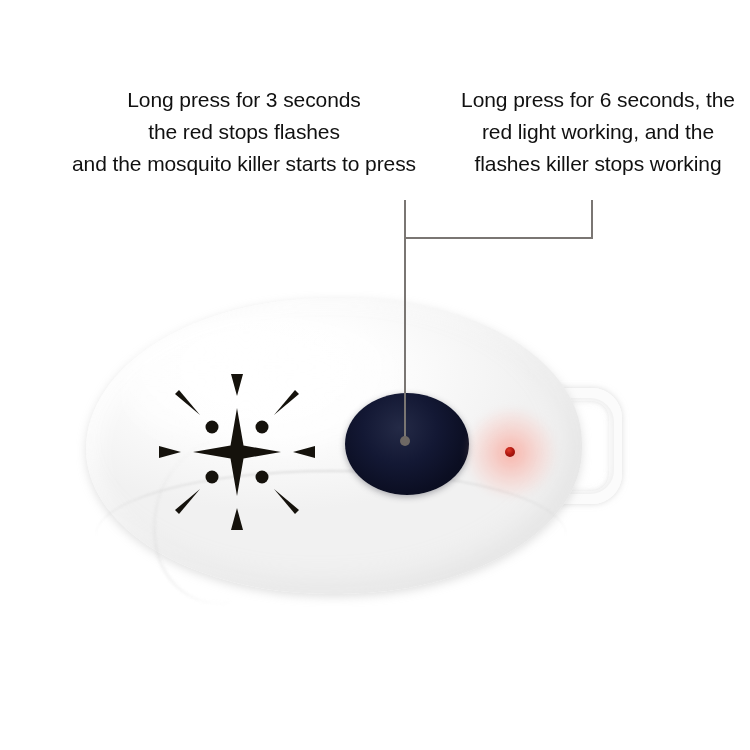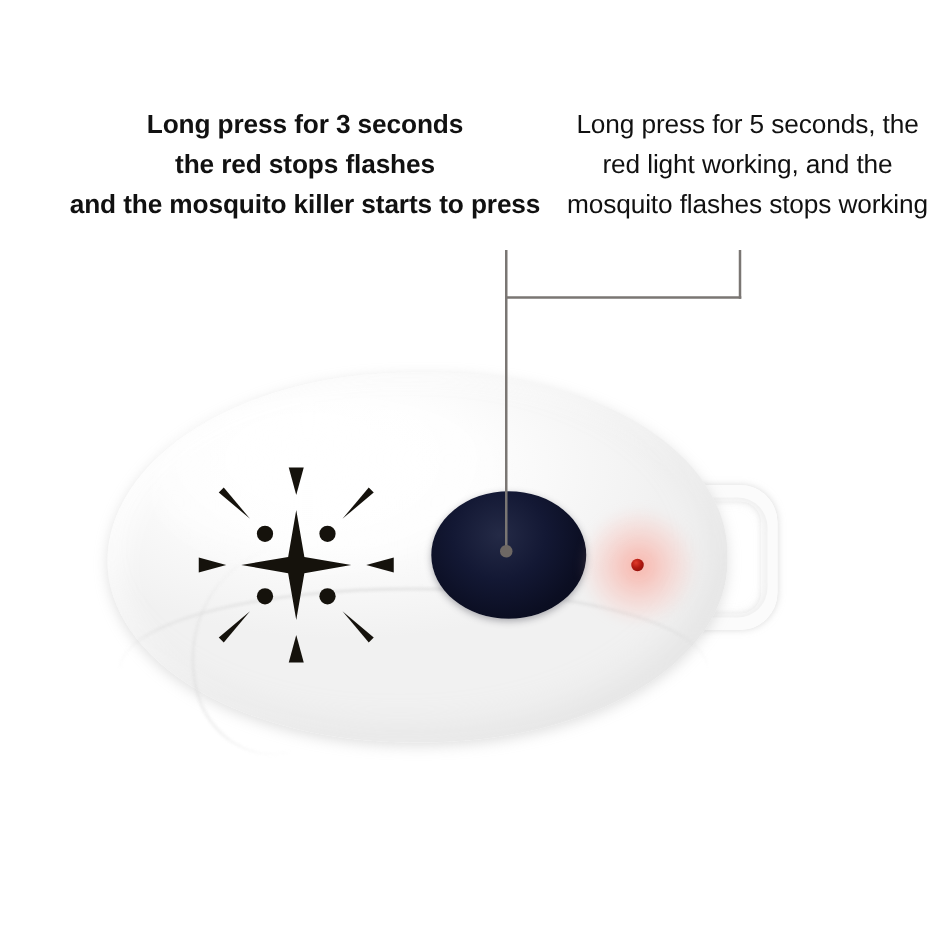--- a/index.html
+++ b/index.html
@@ -28,21 +28,20 @@
     font-size: 21px;
     line-height: 32px;
     font-family: "Liberation Sans", sans-serif;
     white-space: nowrap;
     letter-spacing: -0.1px;
   }
   #callout-left {
     left: 42px;
     top: 84px;
     width: 404px;
-    font-weight: bold;
   }
   #callout-right {
     left: 446px;
     top: 84px;
     width: 304px;
   }
   .callout .line { display: block; }
 
   
   #leader-svg {
@@ -245,18 +244,18 @@
     <circle cx="405" cy="441" r="5" fill="#6e6864"></circle>
   </svg>
 
   <div id="callout-left" class="callout">
     <span class="line">Long press for 3 seconds</span>
     <span class="line">the red stops flashes</span>
     <span class="line">and the mosquito killer starts to press</span>
   </div>
 
   <div id="callout-right" class="callout">
-    <span class="line">Long press for 5 seconds, the</span>
+    <span class="line">Long press for 6 seconds, the</span>
     <span class="line">red light working, and the</span>
-    <span class="line">mosquito flashes stops working</span>
+    <span class="line">flashes killer stops working</span>
   </div>
 
 </div>
 
 </body></html>

